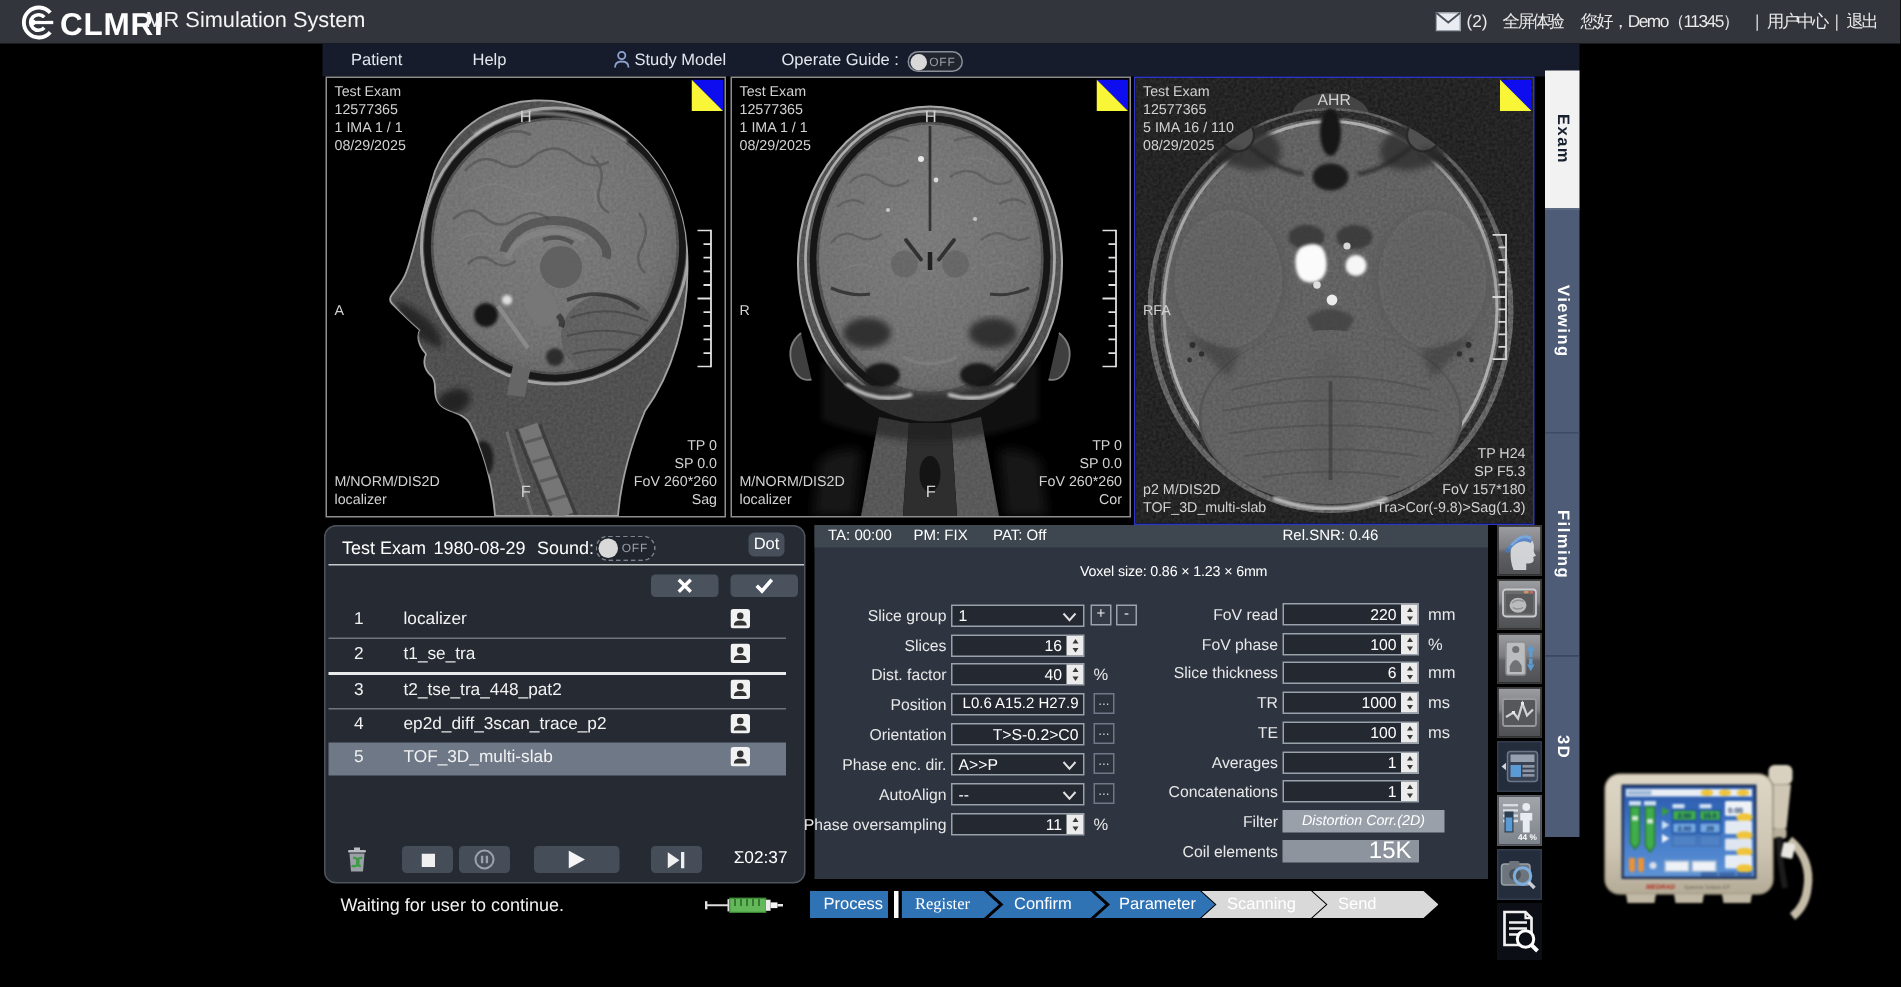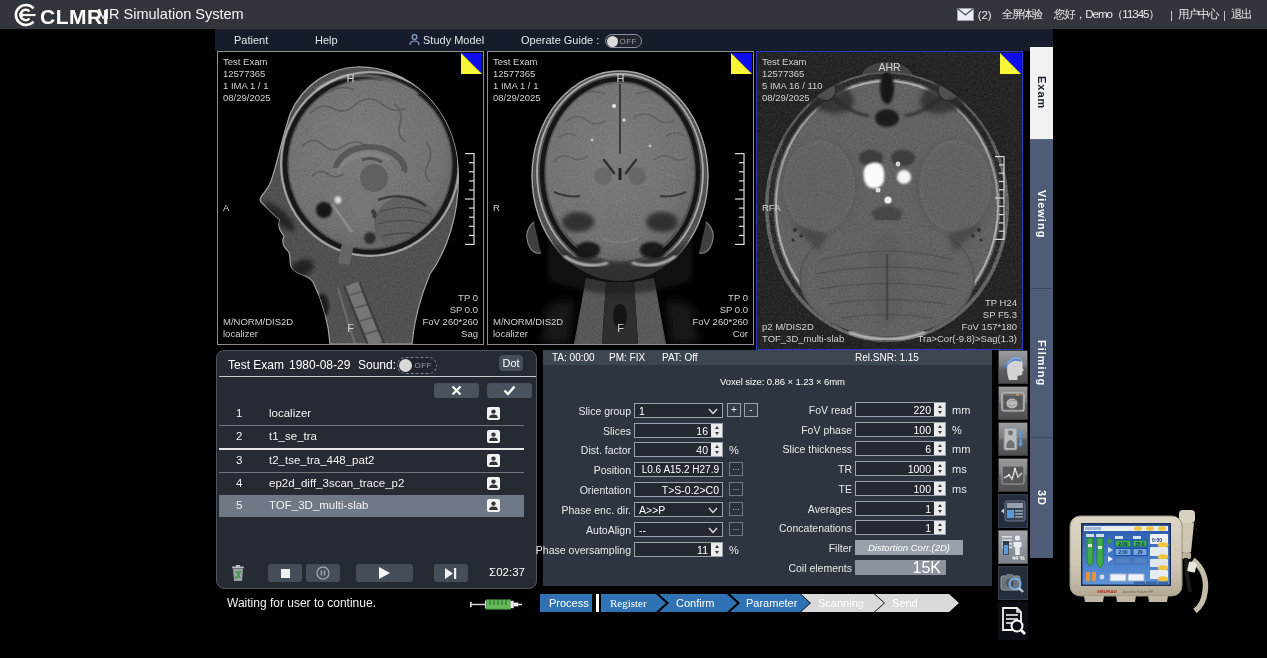--- a/index.html
+++ b/index.html
@@ -742,21 +742,21 @@
     <span class="q-total">Σ02:37</span>
   </div>
 </div>
 
 <div class="param">
   <div class="p-status">
     <span style="left:9px;">TA: 00:00</span>
     <span style="left:66px;">PM: FIX</span>
     <span style="left:119px;">PAT: Off</span>
     <span style="left:177px;font-size:9.5px;letter-spacing:-0.1px;margin-top:24px;">Voxel size: 0.86 × 1.23 × 6mm</span>
-    <span style="left:312px;">Rel.SNR: 1.15</span>
+    <span style="left:312px;">Rel.SNR: 0.46</span>
   </div>
 
   <div class="f-label" style="left:0;top:55px;width:88px;">Slice group</div>
   <div class="f-field" style="left:91px;top:53px;width:89px;">
     <span class="f-val-l">1</span>
       <svg class="f-chevron" width="10" height="7" viewBox="0 0 10 7" style="top:3.5px;">
         <path d="M1,1 L5,5.5 L9,1" stroke="#e0e0e0" stroke-width="1.3" fill="none"></path>
       </svg>
   </div>
   <div class="f-mini" style="left:184px;top:53px;">+</div>

